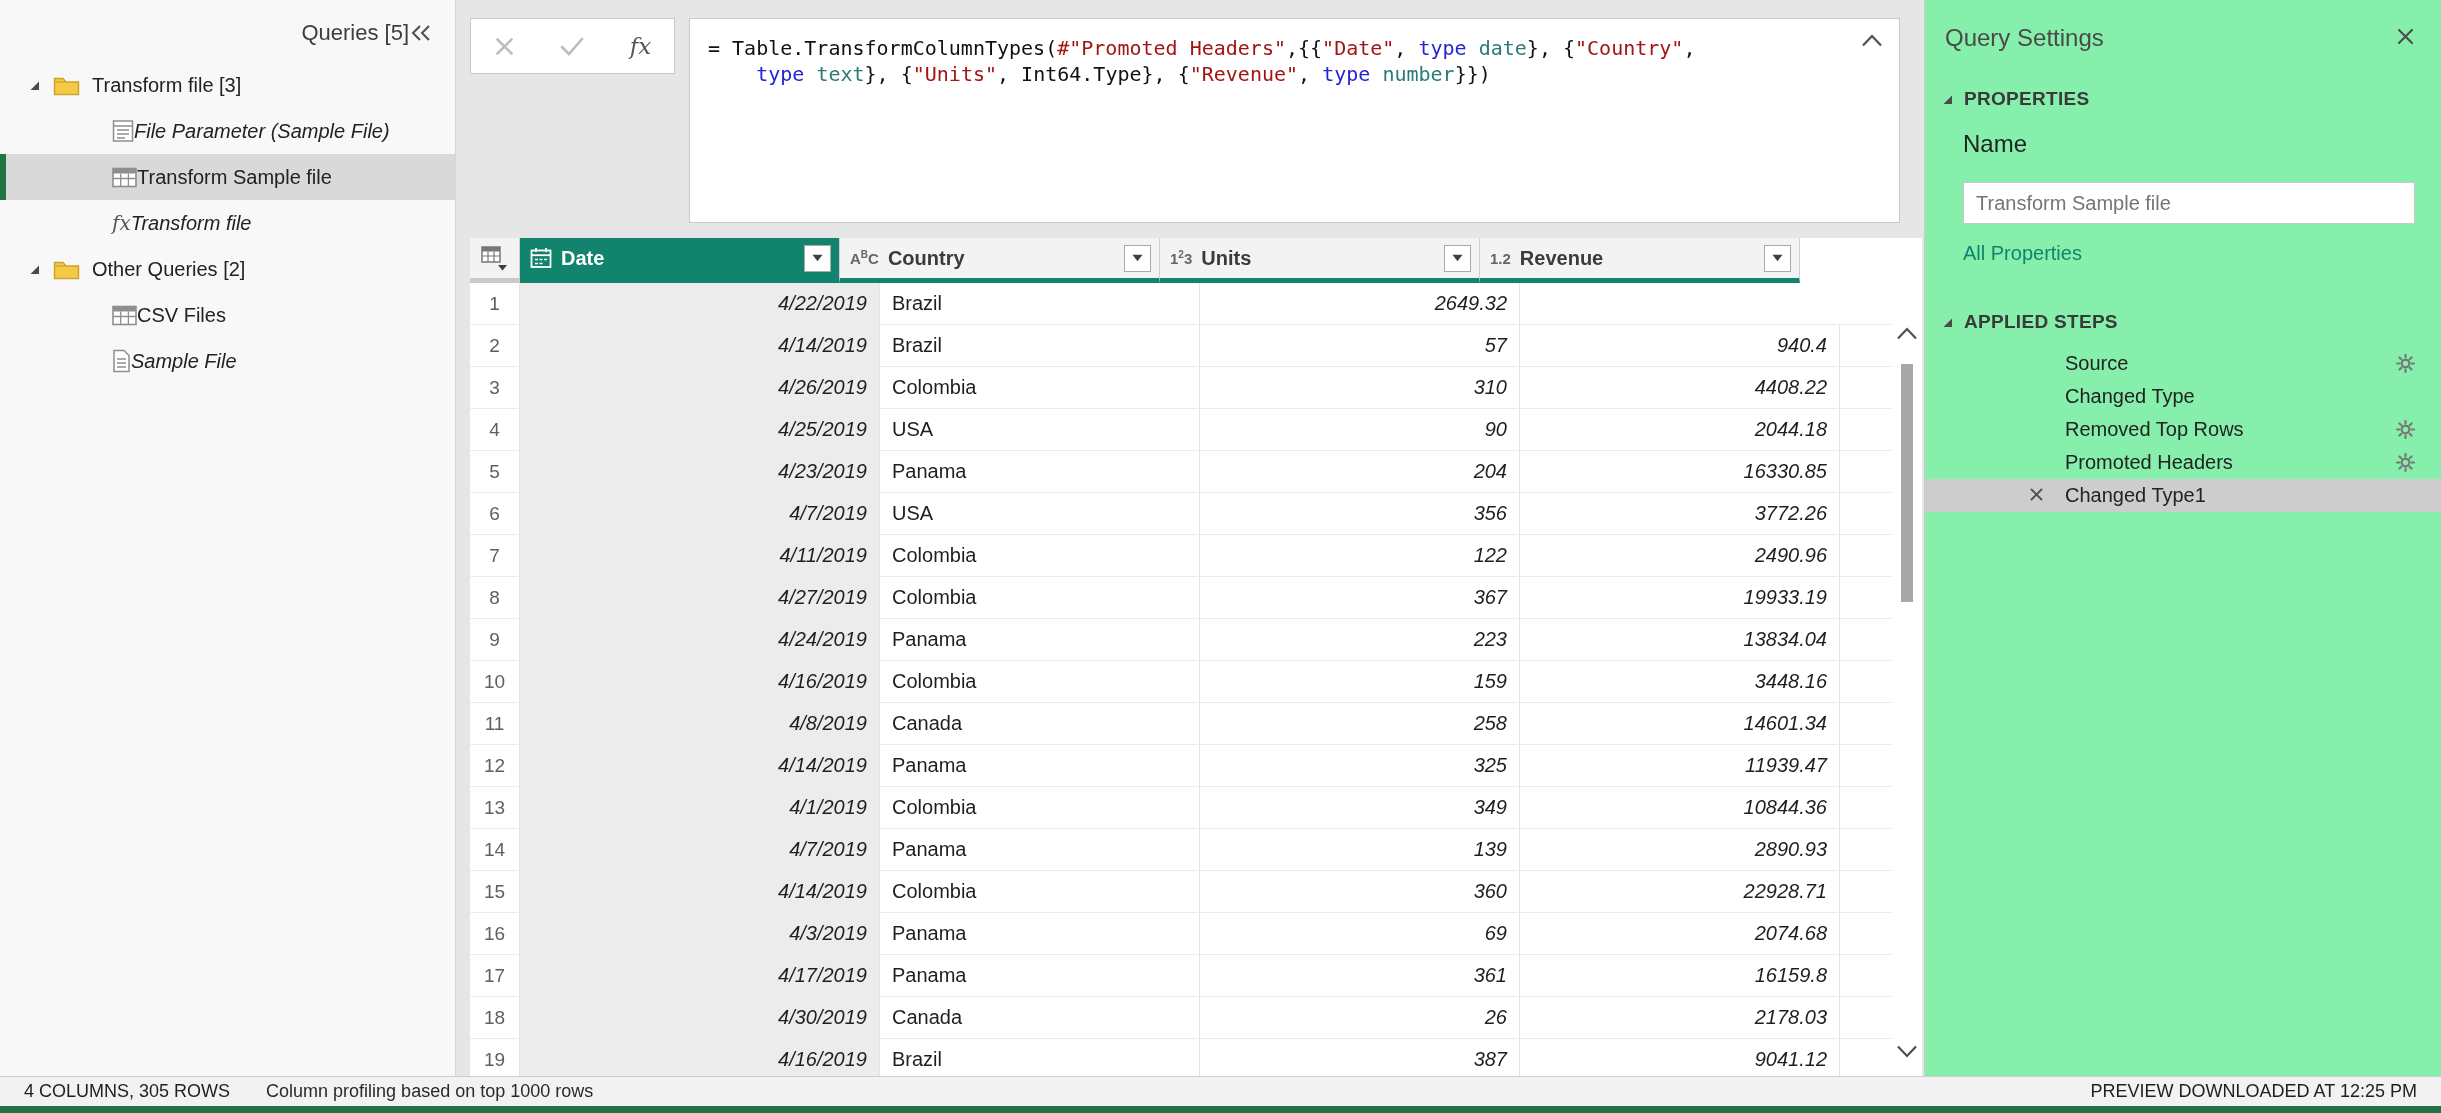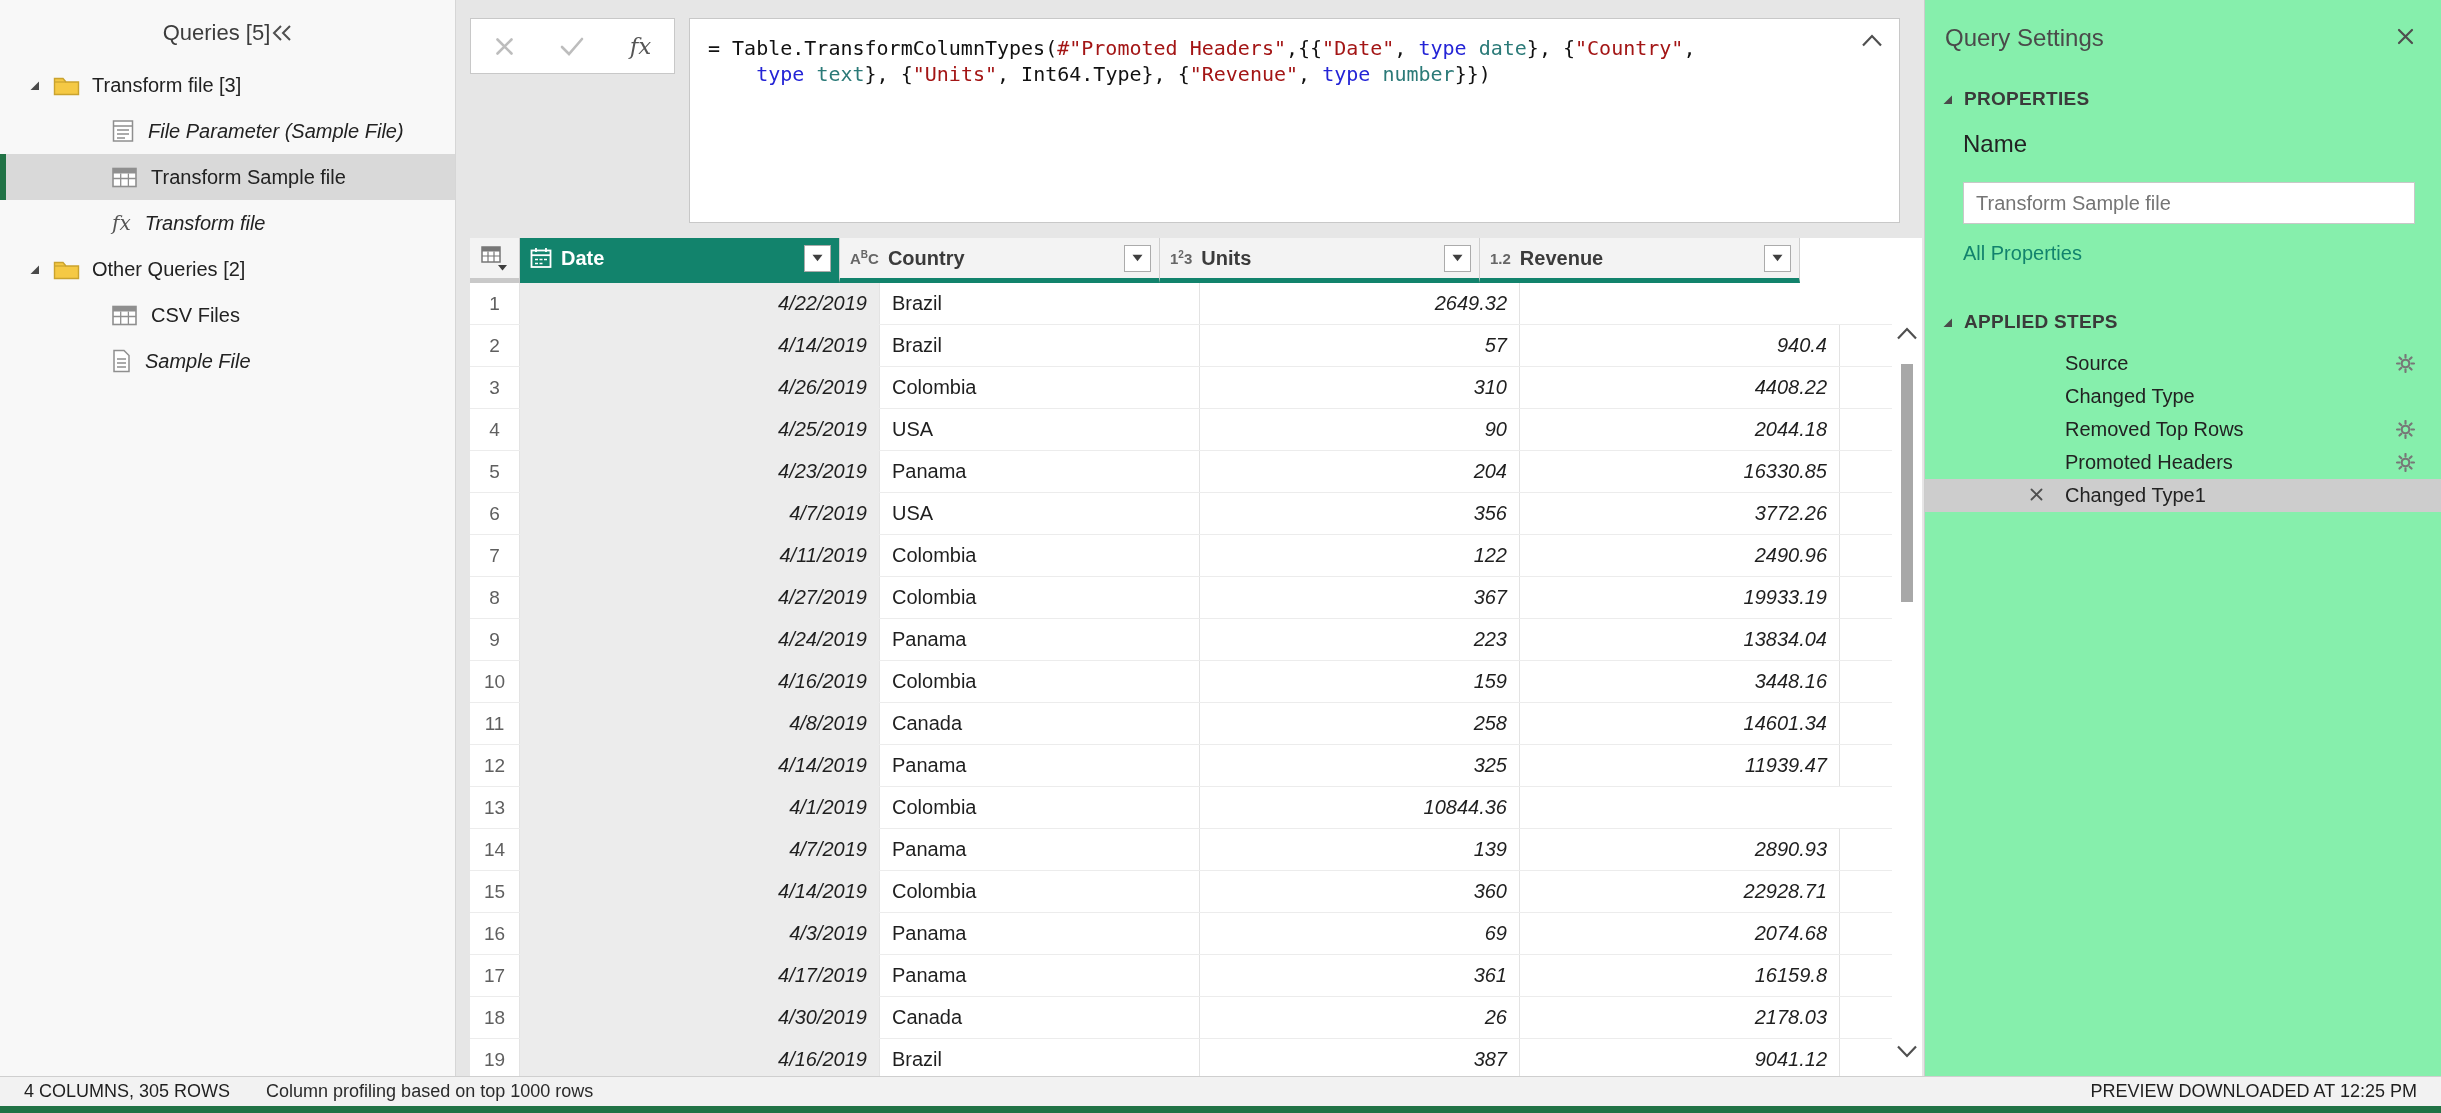--- a/index.html
+++ b/index.html
@@ -3,26 +3,26 @@
 <meta charset="utf-8">
 <style>
   * { margin:0; padding:0; box-sizing:border-box; }
   html,body { width:2441px; height:1113px; overflow:hidden; }
   body { font-family:"Liberation Sans","DejaVu Sans",sans-serif; background:#e6e6e6; color:#1f1f1f; }
   .app { width:2441px; height:1113px; display:flex; flex-direction:column; }
   .content { flex:1; min-height:0; display:flex; }
 
   
   .sidebar { width:456px; background:#f8f8f8; border-right:1px solid #d6d6d6; flex:none; }
-  .sidebar-header { display:flex; justify-content:center; align-items:center; padding:20px 22px 16px 24px; }
+  .sidebar-header { display:flex; justify-content:flex-end; align-items:center; padding:20px 22px 16px 24px; }
   .sidebar-title { font-size:22px; color:#3d3d3d; }
   .collapse-btn { cursor:pointer; display:flex; align-items:center; }
   .tree { font-size:20px; }
   .tree-group { display:flex; align-items:center; height:46px; padding-left:28px; gap:12px; cursor:pointer; }
-  .tree-item { display:flex; align-items:center; height:46px; padding-left:112px; gap:14px; cursor:pointer; position:relative; }
+  .tree-item { display:flex; align-items:center; height:46px; padding-left:112px; gap:0; cursor:pointer; position:relative; }
   .tree-item.selected { background:#d9d9d9; box-shadow:inset 6px 0 0 #217346; }
   .tree-label { color:#222; white-space:nowrap; }
   .it { font-style:italic; }
   .icon { display:inline-flex; align-items:center; justify-content:center; flex:none; }
   .fx-glyph { font-family:"DejaVu Serif","Liberation Serif",serif; font-style:italic; font-size:23px; color:#555; }
 
   
   .main { flex:1; min-width:0; display:flex; flex-direction:column; background:#e6e6e6; }
   .formula-row { display:flex; gap:14px; margin:18px 24px 0 14px; align-items:flex-start; flex:none; }
   .fx-buttons { width:205px; height:56px; background:#fff; border:1px solid #c8c8c8; display:flex; align-items:center; justify-content:space-around; flex:none; }
@@ -339,20 +339,21 @@
                 <div class="cell rownum">12</div>
                 <div class="cell c0">4/14/2019</div>
                 <div class="cell c1">Panama</div>
                 <div class="cell c2">325</div>
                 <div class="cell c3">11939.47</div>
               </div>
               <div class="grow">
                 <div class="cell rownum">13</div>
                 <div class="cell c0">4/1/2019</div>
                 <div class="cell c1">Colombia</div>
+                <div class="cell c2">349</div>
                 <div class="cell c3">10844.36</div>
               </div>
               <div class="grow">
                 <div class="cell rownum">14</div>
                 <div class="cell c0">4/7/2019</div>
                 <div class="cell c1">Panama</div>
                 <div class="cell c2">139</div>
                 <div class="cell c3">2890.93</div>
               </div>
               <div class="grow">

